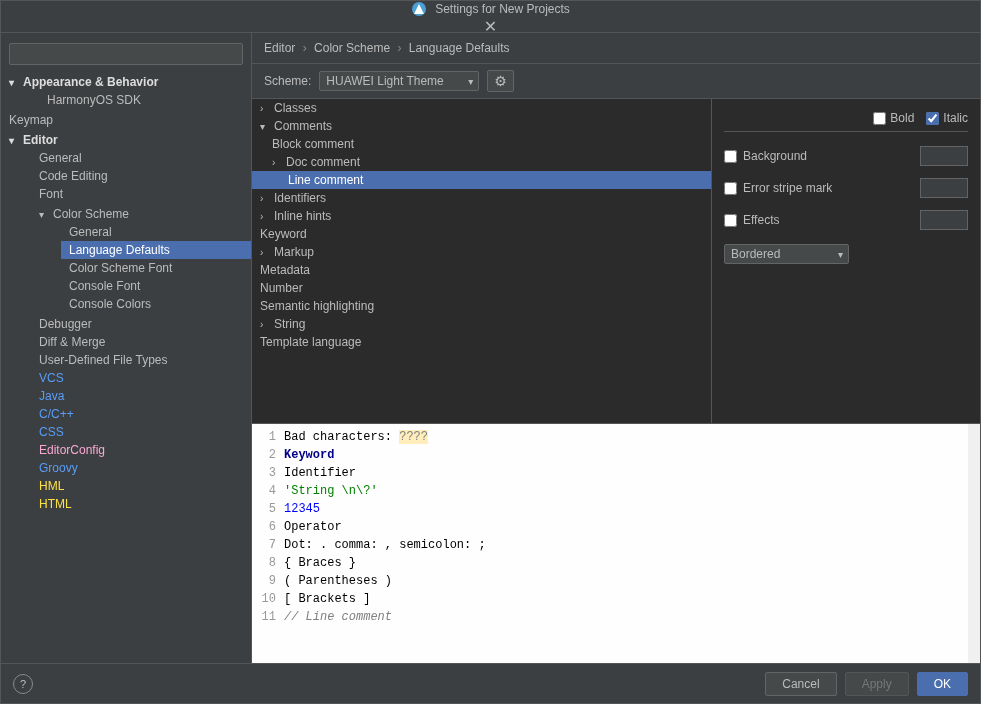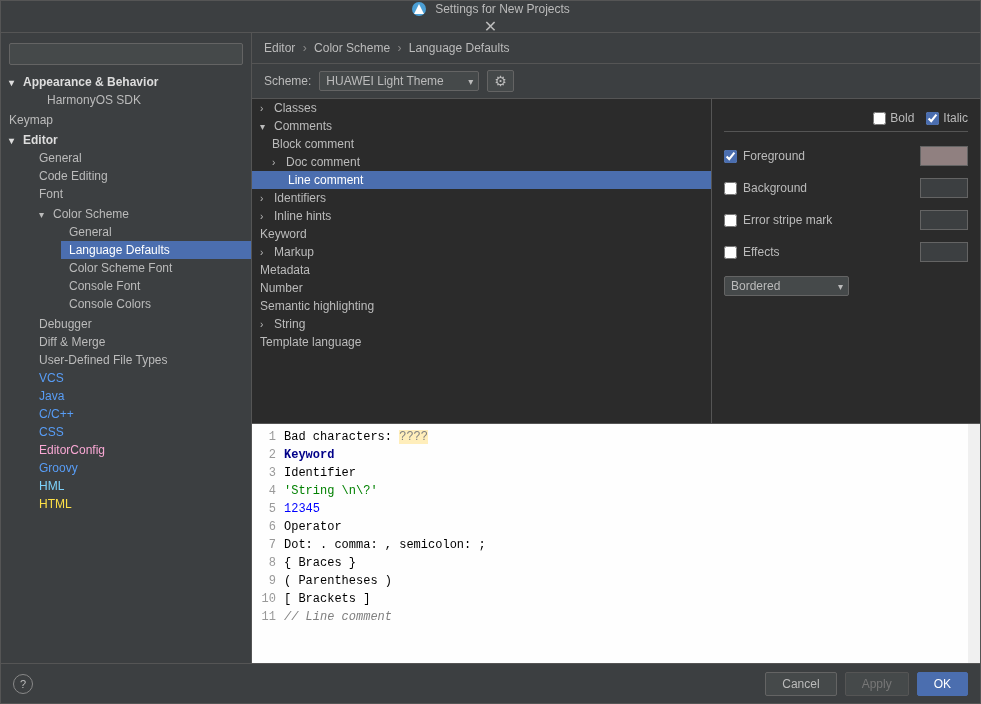--- a/index.html
+++ b/index.html
@@ -173,21 +173,21 @@
           </div>
           <div class="tree-item-label" style="color:#589df6;">
             <span>CSS</span>
           </div>
           <div class="tree-item-label" style="color:#f9a8d4;">
             <span>EditorConfig</span>
           </div>
           <div class="tree-item-label" style="color:#589df6;">
             <span>Groovy</span>
           </div>
-          <div class="tree-item-label" style="color:#7dd3fc;">
+          <div class="tree-item-label" style="color:#fde047;">
             <span>HML</span>
           </div>
           <div class="tree-item-label" style="color:#fde047;">
             <span>HTML</span>
           </div>
         </div>
       </div>
     </div>
 
     <div class="main-content">
@@ -273,27 +273,20 @@
             <label>
               <input type="checkbox" style="">
               <span>Bold</span>
             </label>
             <label>
               <input type="checkbox" checked="" style="">
               <span>Italic</span>
             </label>
           </div>
 
-          <div class="checkbox-row">
-            <label>
-              <input type="checkbox" checked="" style="">
-              <span>Foreground</span>
-            </label>
-            <div class="color-swatch gray-908080" title="908080"></div>
-          </div>
 
           <div class="checkbox-row">
             <label>
               <input type="checkbox" style="">
               <span>Background</span>
             </label>
             <div class="color-swatch empty"></div>
           </div>
 
           <div class="checkbox-row">

